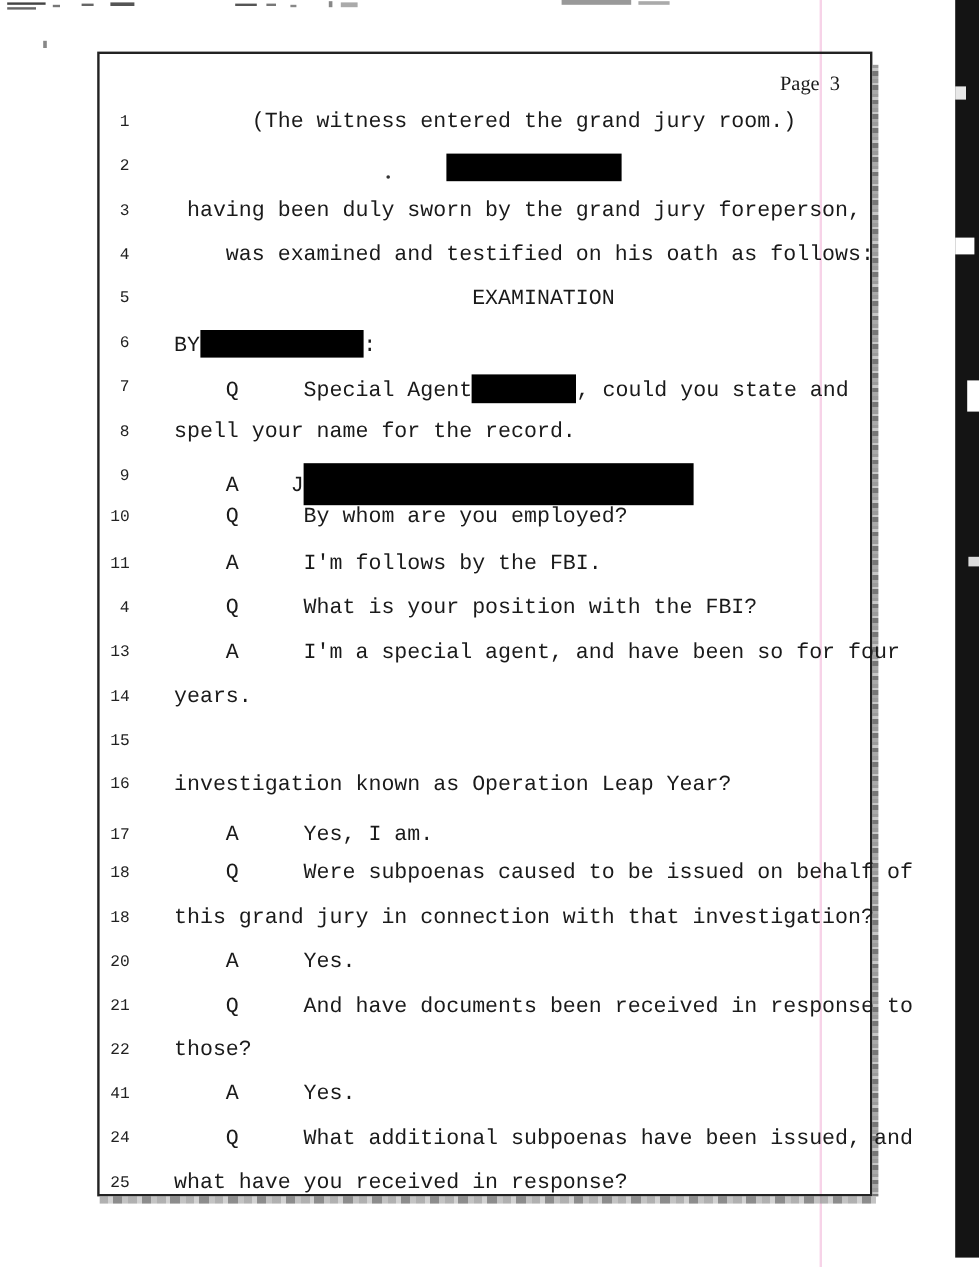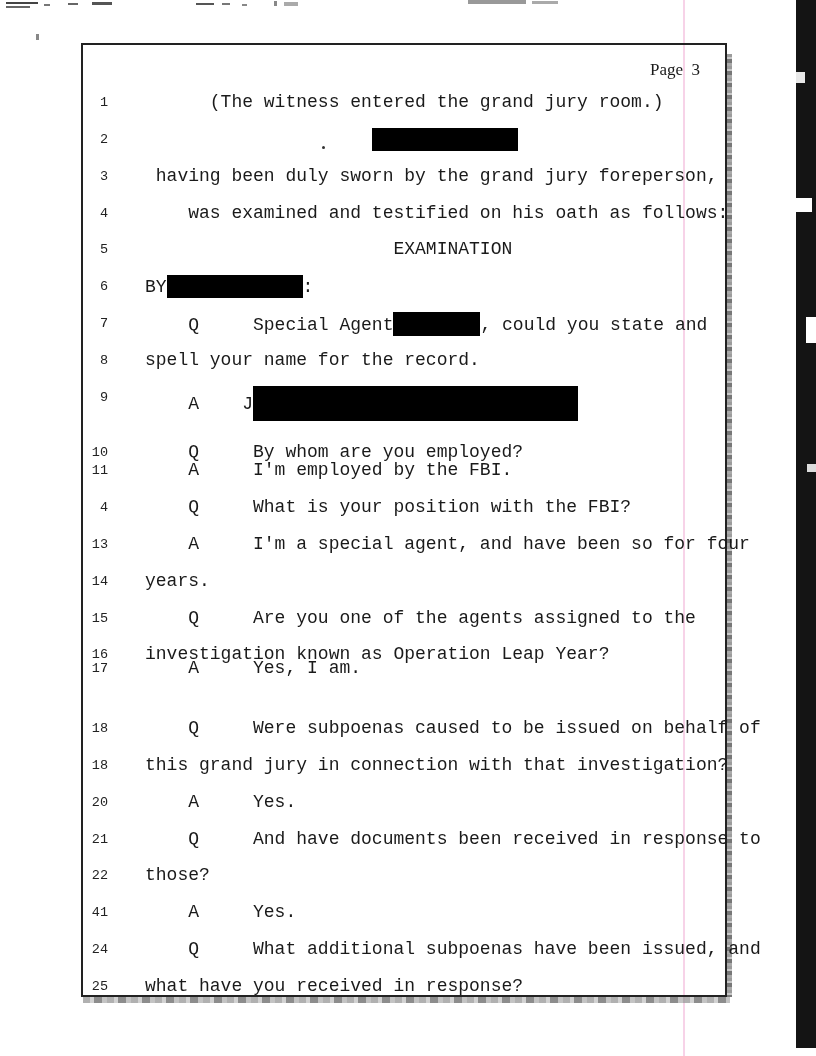--- a/index.html
+++ b/index.html
@@ -134,49 +134,48 @@
       <span class="ltext">    Q     Special Agent<span class="redaction" style="width: 87px; height: 24px;"></span>, could you state and</span>
     </div>
     <div class="line-row" style="top: 349.8px;">
       <span class="lnum">8</span>
       <span class="ltext">spell your name for the record.</span>
     </div>
     <div class="line-row" style="top: 386.6px;">
       <span class="lnum">9</span>
       <span class="ltext">    A    J<span class="redaction" style="width: 325px; height: 35px;"></span></span>
     </div>
-    <div class="line-row" style="top: 442px;">
+    <div class="line-row" style="top: 421px;">
       <span class="lnum">10</span>
       <span class="ltext">    Q     By whom are you employed?</span>
     </div>
     <div class="line-row" style="top: 460.3px;">
       <span class="lnum">11</span>
-      <span class="ltext">    A     I'm employed by the FBI.</span>
+      <span class="ltext">    A     I'm follows by the FBI.</span>
     </div>
     <div class="line-row" style="top: 497.1px;">
       <span class="lnum">4</span>
       <span class="ltext">    Q     What is your position with the FBI?</span>
     </div>
     <div class="line-row" style="top: 534px;">
       <span class="lnum">13</span>
       <span class="ltext">    A     I'm a special agent, and have been so for four</span>
     </div>
     <div class="line-row" style="top: 570.8px;">
       <span class="lnum">14</span>
       <span class="ltext">years.</span>
     </div>
     <div class="line-row" style="top: 607.6px;">
       <span class="lnum">15</span>
-      <span class="ltext">    Q     Are you one of the agents assigned to the</span>
     </div>
     <div class="line-row" style="top: 644.4px;">
       <span class="lnum">16</span>
       <span class="ltext">investigation known as Operation Leap Year?</span>
     </div>
-    <div class="line-row" style="top: 658px; text-decoration: underline;">
+    <div class="line-row" style="top: 686px; text-decoration: underline;">
       <span class="lnum">17</span>
       <span class="ltext">    A     Yes, I am.</span>
     </div>
     <div class="line-row" style="top: 718.1px;">
       <span class="lnum">18</span>
       <span class="ltext">    Q     Were subpoenas caused to be issued on behalf of</span>
     </div>
     <div class="line-row" style="top: 754.9px;">
       <span class="lnum">18</span>
       <span class="ltext">this grand jury in connection with that investigation?</span>

